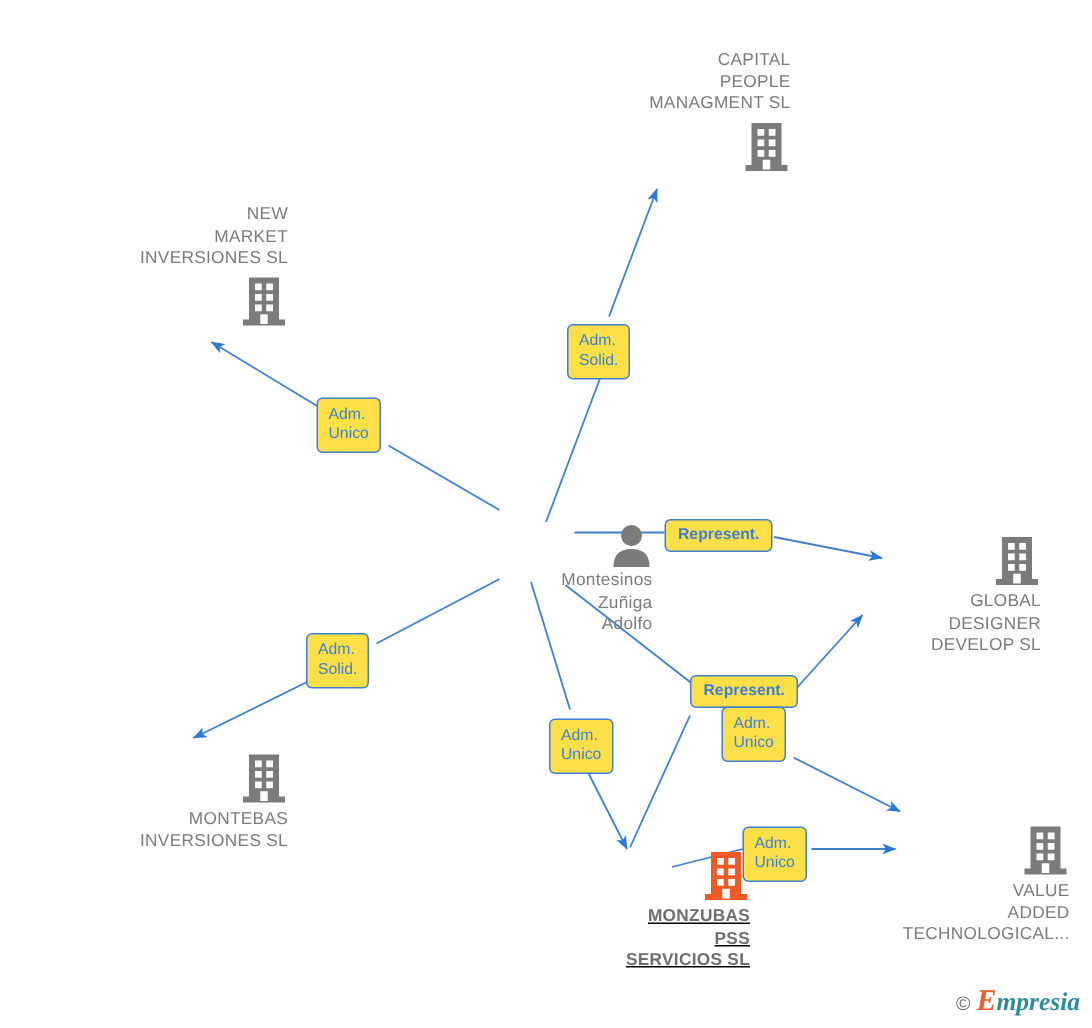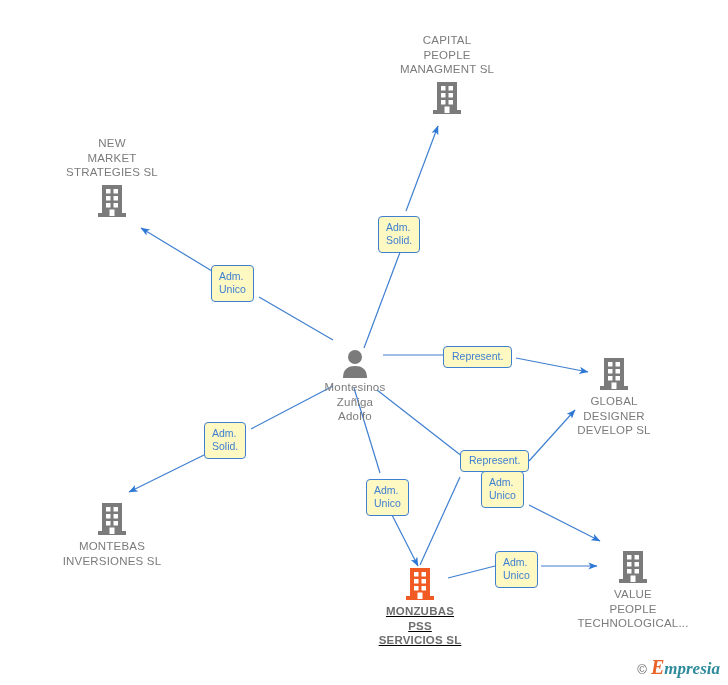--- a/index.html
+++ b/index.html
@@ -24,21 +24,21 @@
   .edge-svg {
     position: absolute;
     left: 0;
     top: 0;
     width: 728px;
     height: 685px;
     pointer-events: none;
   }
   .node {
     position: absolute;
-    text-align: center;
+    text-align: right;
     width: 160px;
     margin-left: -80px;
   }
   .node-icon {
     display: block;
     margin: 0 auto;
     line-height: 0;
   }
   .node-label {
     font-size: 11.5px;
@@ -56,33 +56,34 @@
     margin-top: 0;
     margin-bottom: 3px;
   }
   .node.person .node-label {
     color: #7b7b7b;
     font-size: 11.5px;
     line-height: 14.5px;
   }
   .edge-label {
     position: absolute;
-    background: #fef9c3;
+    background: #fde047;
     border: 1.4px solid #3f7fd0;
     border-radius: 4px;
     color: #3f7fd0;
     font-size: 10.5px;
     line-height: 13px;
     padding: 4px 7px 5px 7px;
     white-space: pre-line;
     text-align: left;
     box-sizing: border-box;
   }
   .edge-label.one-line {
     padding: 3px 8px 4px 8px;
+    font-weight: bold;
   }
   #watermark {
     position: absolute;
     right: 8px;
     bottom: 6px;
     font-size: 15px;
     color: #2e8b9b;
     display: flex;
     align-items: baseline;
     gap: 4px;
@@ -155,21 +156,21 @@
         <rect x="10" y="20" width="4.5" height="4.5" fill="#ffffff"></rect>
         <rect x="17.5" y="20" width="4.5" height="4.5" fill="#ffffff"></rect>
         <rect x="13.5" y="26.5" width="5" height="6.5" fill="#ffffff"></rect>
       </svg>
     </span>
   </div>
 
   <div class="node company" style="left:112px; top:136px;">
     <div class="node-label above">NEW
 MARKET
-STRATEGIES SL</div>
+INVERSIONES SL</div>
     <span class="node-icon">
       <svg width="32" height="36" viewBox="0 0 32 36">
         <rect x="6" y="2" width="20" height="31" fill="#7b7b7b"></rect>
         <rect x="2" y="30" width="28" height="4" fill="#7b7b7b"></rect>
         <rect x="10" y="6" width="4.5" height="4.5" fill="#ffffff"></rect>
         <rect x="17.5" y="6" width="4.5" height="4.5" fill="#ffffff"></rect>
         <rect x="10" y="13" width="4.5" height="4.5" fill="#ffffff"></rect>
         <rect x="17.5" y="13" width="4.5" height="4.5" fill="#ffffff"></rect>
         <rect x="10" y="20" width="4.5" height="4.5" fill="#ffffff"></rect>
         <rect x="17.5" y="20" width="4.5" height="4.5" fill="#ffffff"></rect>
@@ -254,21 +255,21 @@
         <rect x="10" y="6" width="4.5" height="4.5" fill="#ffffff"></rect>
         <rect x="17.5" y="6" width="4.5" height="4.5" fill="#ffffff"></rect>
         <rect x="10" y="13" width="4.5" height="4.5" fill="#ffffff"></rect>
         <rect x="17.5" y="13" width="4.5" height="4.5" fill="#ffffff"></rect>
         <rect x="10" y="20" width="4.5" height="4.5" fill="#ffffff"></rect>
         <rect x="17.5" y="20" width="4.5" height="4.5" fill="#ffffff"></rect>
         <rect x="13.5" y="26.5" width="5" height="6.5" fill="#ffffff"></rect>
       </svg>
     </span>
     <div class="node-label">VALUE
-PEOPLE
+ADDED
 TECHNOLOGICAL...</div>
   </div>
 
   <div class="edge-label" style="left:378px; top:216px;">Adm.
 Solid.</div>
 
   <div class="edge-label" style="left:211px; top:265px;">Adm.
 Unico</div>
 
   <div class="edge-label one-line" style="left:443px; top:346px;">Represent.</div>

